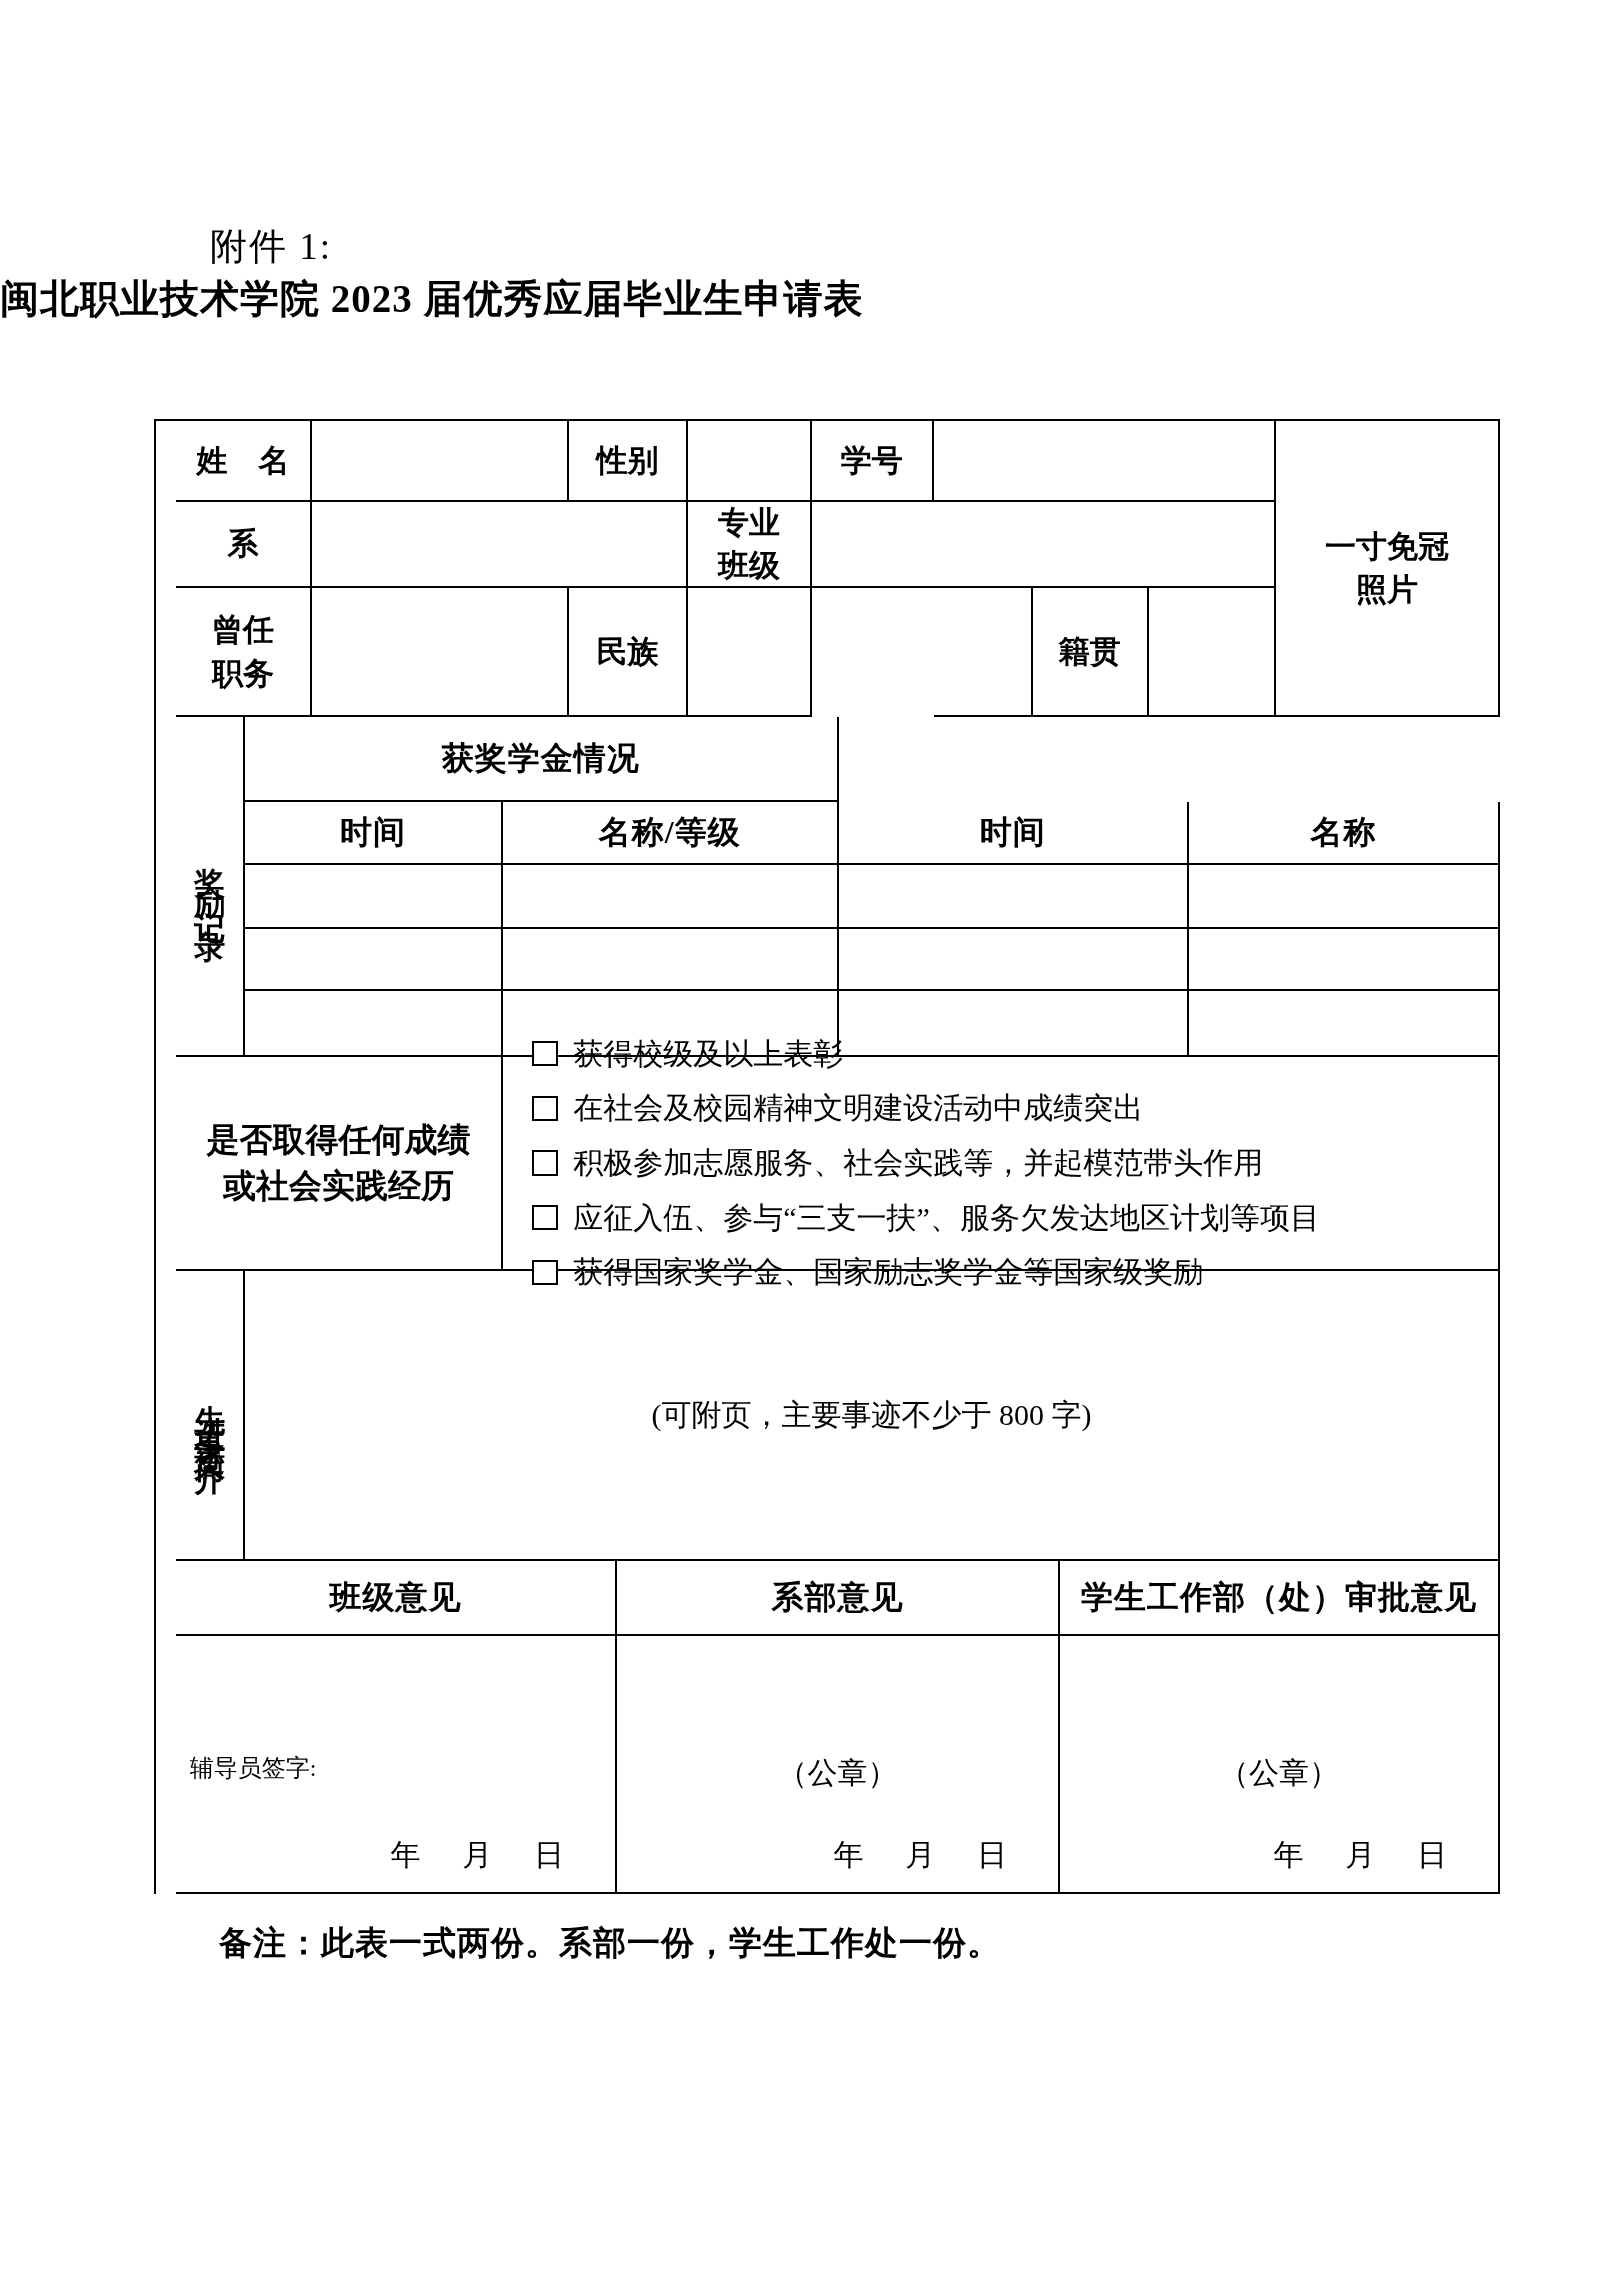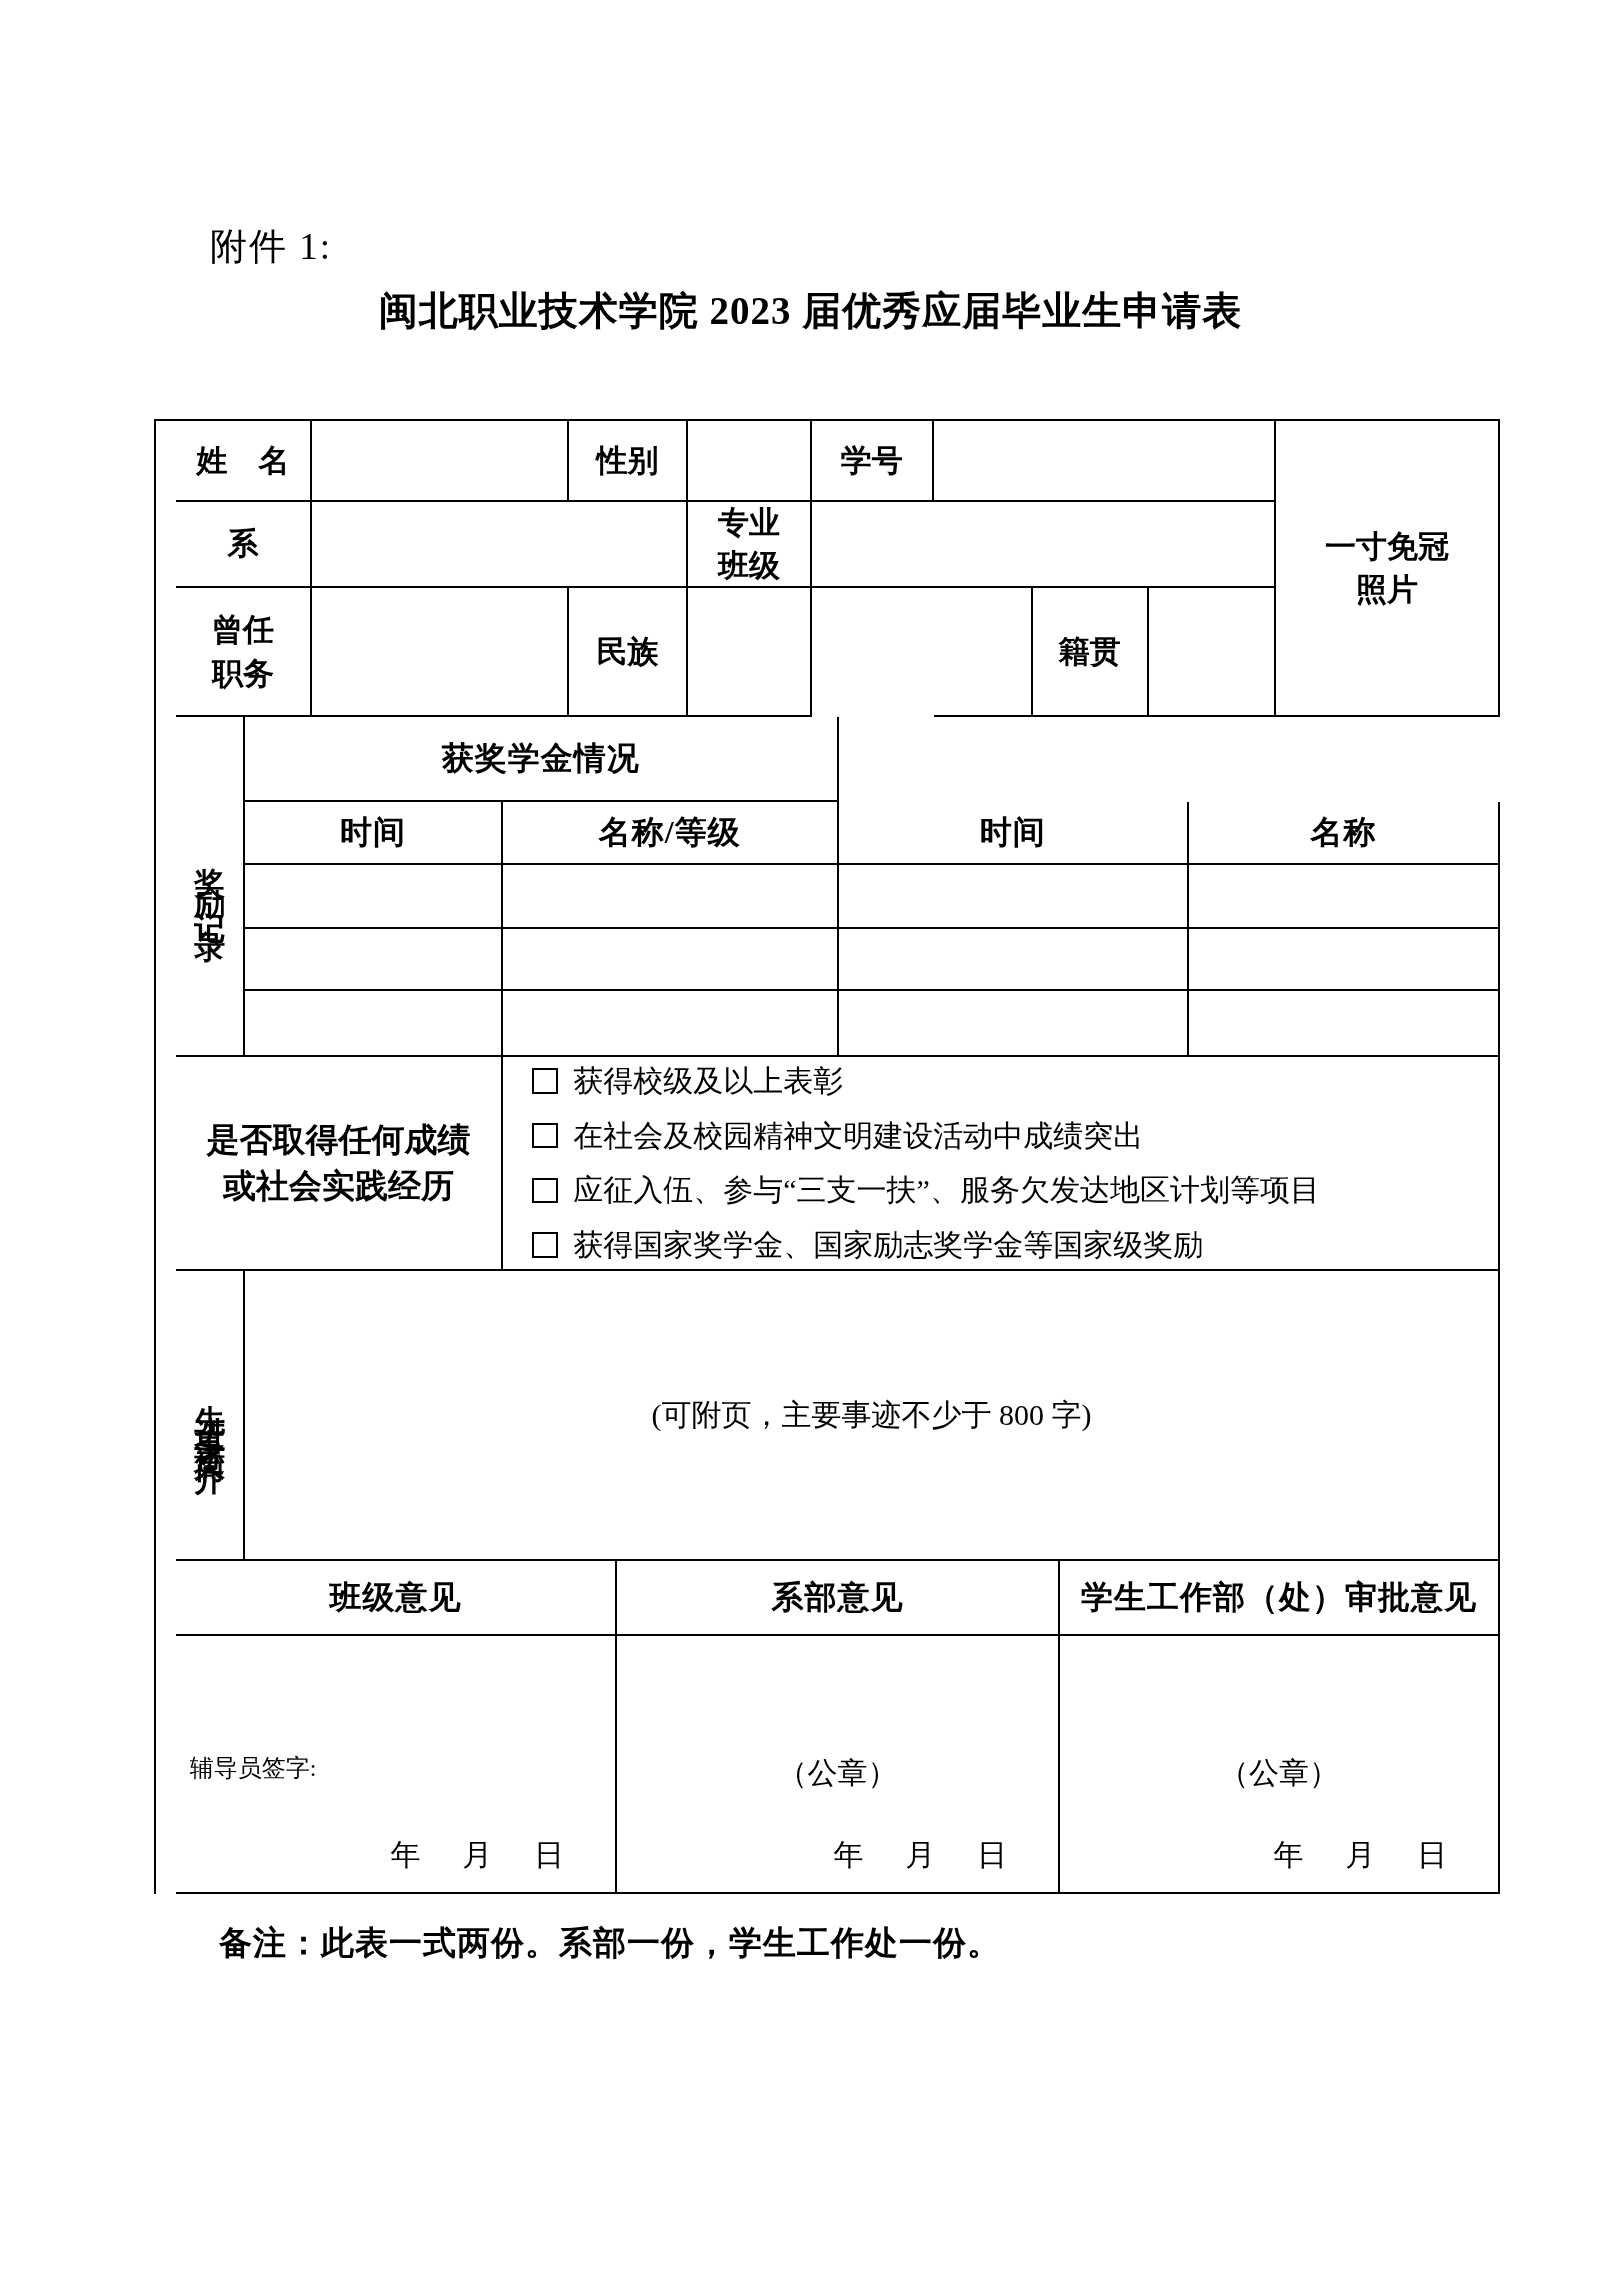--- a/index.html
+++ b/index.html
@@ -1,19 +1,19 @@
 <!DOCTYPE html>
 <html><head>
 <meta charset="utf-8">
 <style>
   html,body{margin:0;padding:0;background:#ffffff;}
   .page{position:relative;width:1621px;height:2160px;background:#ffffff;color:#000;
         font-family:"Liberation Serif","DejaVu Serif",serif;overflow:hidden;}
   .attach{position:absolute;left:210px;top:222px;font-size:37px;letter-spacing:2px;}
-  .title{position:absolute;left:0;top:284px;width:100%;margin:0;text-align:center;
+  .title{position:absolute;left:0;top:272px;width:100%;margin:0;
          font-size:39px;font-weight:bold;letter-spacing:1px;}
   .form{position:absolute;left:154px;top:419px;display:grid;
         grid-template-columns:69px 67px 191px 66px 48px 71px 124px 26.5px 95px 99px 27.4px 89px 40px 87px 224px;
         grid-template-rows:81px 86px 129px 85px 63px 64px 62px 66px 214px 290px 75px 258px;
         border-top:2px solid #000;border-left:2px solid #000;padding-left:20px;}
   .c{border-right:2px solid #000;border-bottom:2px solid #000;box-sizing:border-box;
      display:flex;align-items:center;justify-content:center;font-size:31px;line-height:1.4;}
   .b{font-weight:bold;}
   .pre{white-space:pre-line;text-align:center;}
   .vert{writing-mode:vertical-rl;text-orientation:upright;}
@@ -94,20 +94,24 @@
       <div class="opt">
         <span class="cbx"></span>
         <span>获得校级及以上表彰</span>
       </div>
       <div class="opt">
         <span class="cbx"></span>
         <span>在社会及校园精神文明建设活动中成绩突出</span>
       </div>
       <div class="opt">
         <span class="cbx"></span>
+        <span>积极参加志愿服务、社会实践等，并起模范带头作用</span>
+      </div>
+      <div class="opt">
+        <span class="cbx"></span>
         <span>应征入伍、参与“三支一扶”、服务欠发达地区计划等项目</span>
       </div>
       <div class="opt">
         <span class="cbx"></span>
         <span>获得国家奖学金、国家励志奖学金等国家级奖励</span>
       </div>
     </div>
 
     <div class="c b vert ls12" style="grid-column:1/2;grid-row:10">先进事迹简介</div>
     <div class="c deedtxt" style="grid-column:2/16;grid-row:10">

